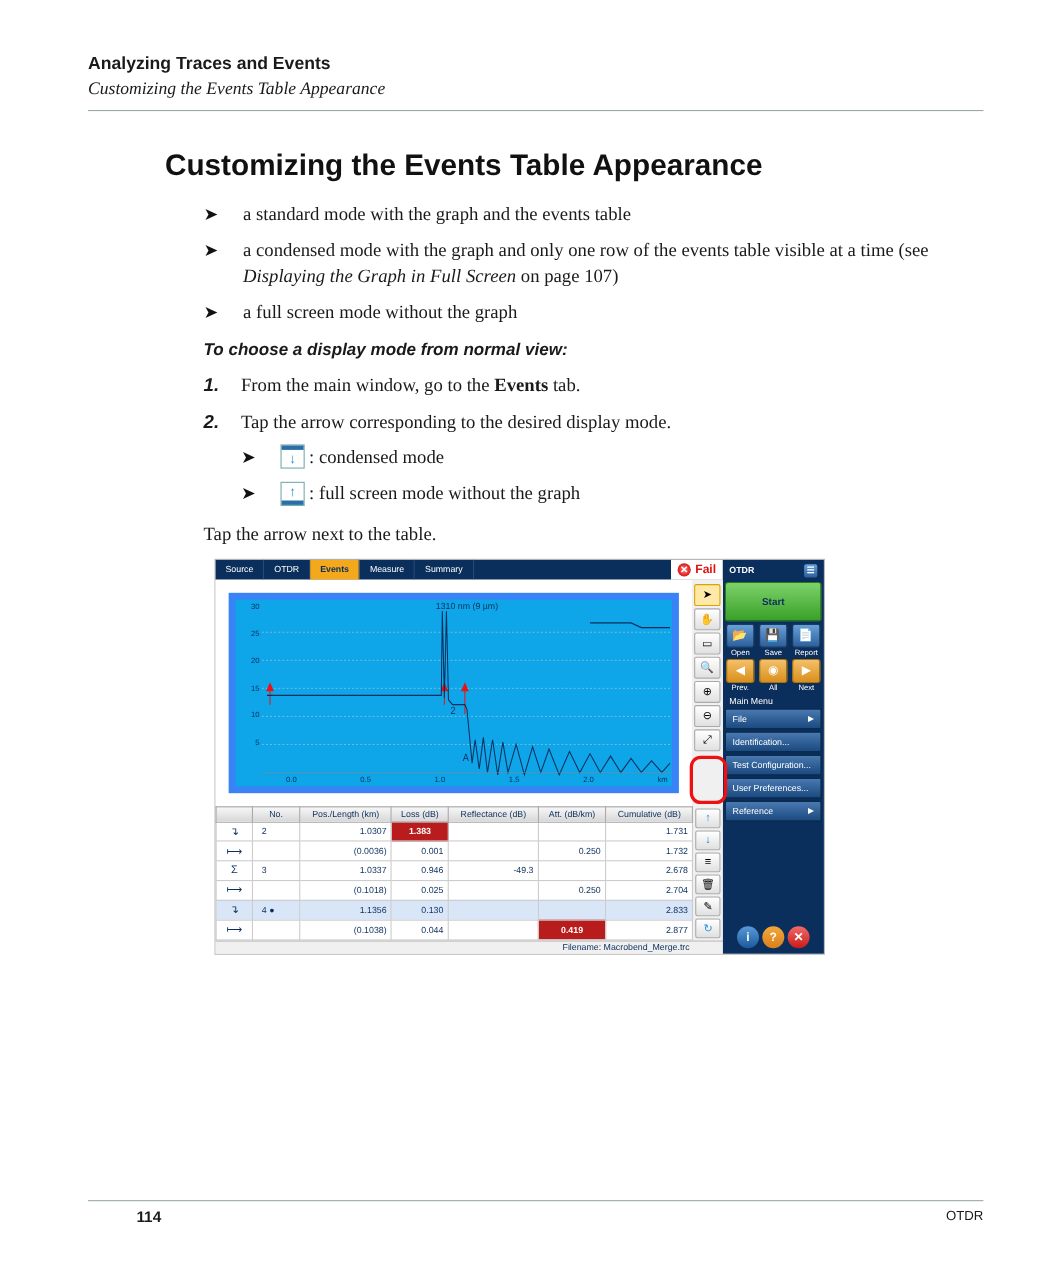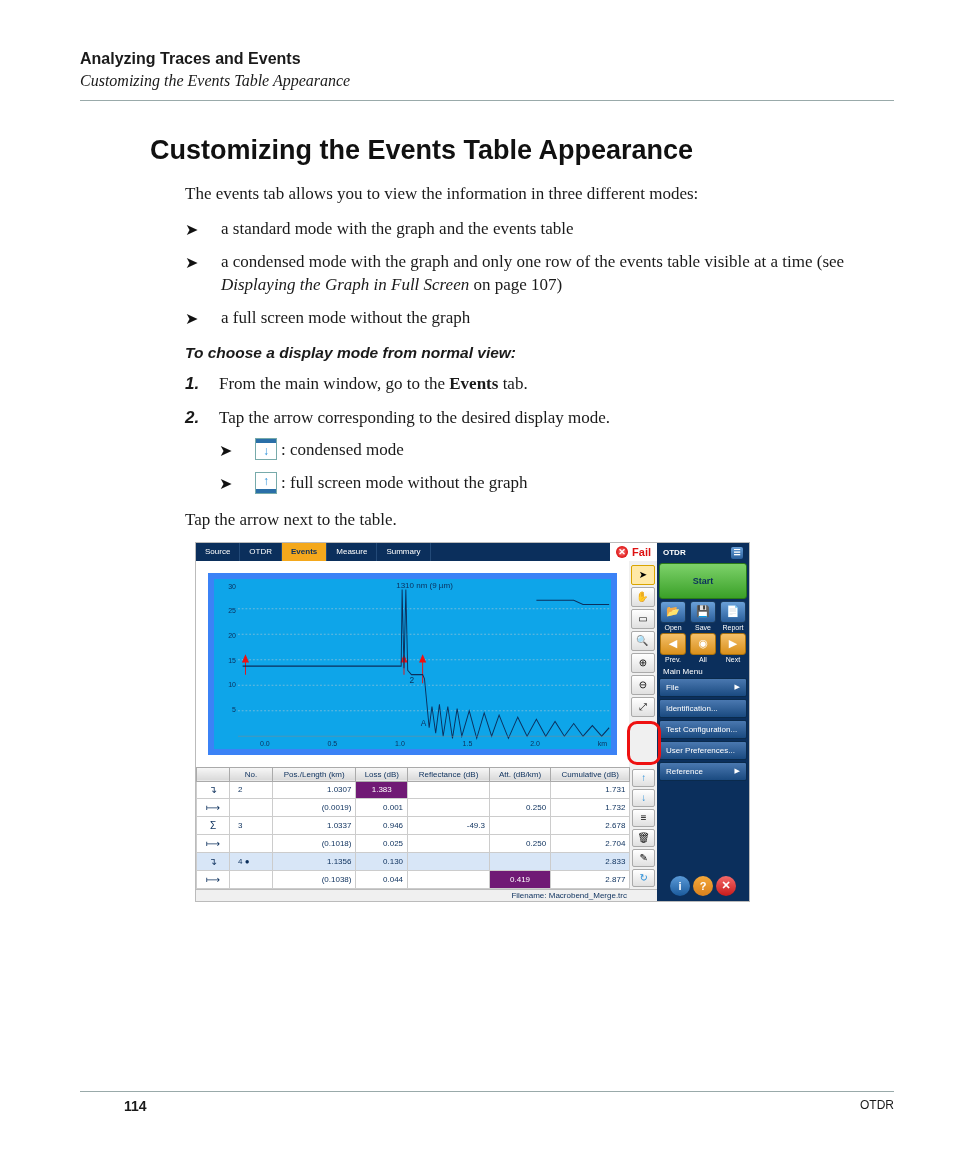--- a/index.html
+++ b/index.html
@@ -274,21 +274,21 @@
   .events-table td {
     border: 1px solid #ccc;
     padding: 1px 4px;
     text-align: right;
     color: #0b2f5c;
     height: 13px;
   }
   .events-table td.ico { text-align: center; font-size: 10px; color: #0b2f5c; width:24px;}
   .events-table td.no { text-align: left; padding-left: 8px; width:30px;}
   .events-table tr.row-sel td { background: #d8e6f7; }
-  .events-table td.red { background: #701a75; color: #fff; font-weight: normal; text-align:center;}
+  .events-table td.red { background: #b91c1c; color: #fff; font-weight: bold; text-align:center;}
   .events-table-wrap {
     display: flex;
   }
   .events-side {
     width: 24px;
     display: flex;
     flex-direction: column;
     gap: 2px;
     padding: 2px;
     background: #f0f0f0;
@@ -418,21 +418,20 @@
 
 <div class="page">
   <div class="header-block">
     <div class="header-chapter">Analyzing Traces and Events</div>
     <div class="header-section">Customizing the Events Table Appearance</div>
   </div>
   <hr class="hr">
 
   <h1 class="title">Customizing the Events Table Appearance</h1>
 
-  <div class="intro">The events tab allows you to view the information in three different modes:</div>
 
   <ul class="arrow">
     <li>a standard mode with the graph and the events table</li>
     <li>
       <span>a condensed mode with the graph and only one row of the events table visible at a time (see </span><span class="ital">Displaying the Graph in Full Screen</span><span> on page 107)</span>
     </li>
     <li>a full screen mode without the graph</li>
   </ul>
 
   <div class="subhead">To choose a display mode from normal view:</div>
@@ -564,21 +563,21 @@
                   <td class="no">2</td>
                   <td>1.0307</td>
                   <td class="red">1.383</td>
                   <td></td>
                   <td></td>
                   <td>1.731</td>
                 </tr>
                 <tr>
                   <td class="ico">⟼</td>
                   <td class="no"></td>
-                  <td>(0.0019)</td>
+                  <td>(0.0036)</td>
                   <td>0.001</td>
                   <td></td>
                   <td>0.250</td>
                   <td>1.732</td>
                 </tr>
                 <tr>
                   <td class="ico">Σ</td>
                   <td class="no">3</td>
                   <td>1.0337</td>
                   <td>0.946</td>

